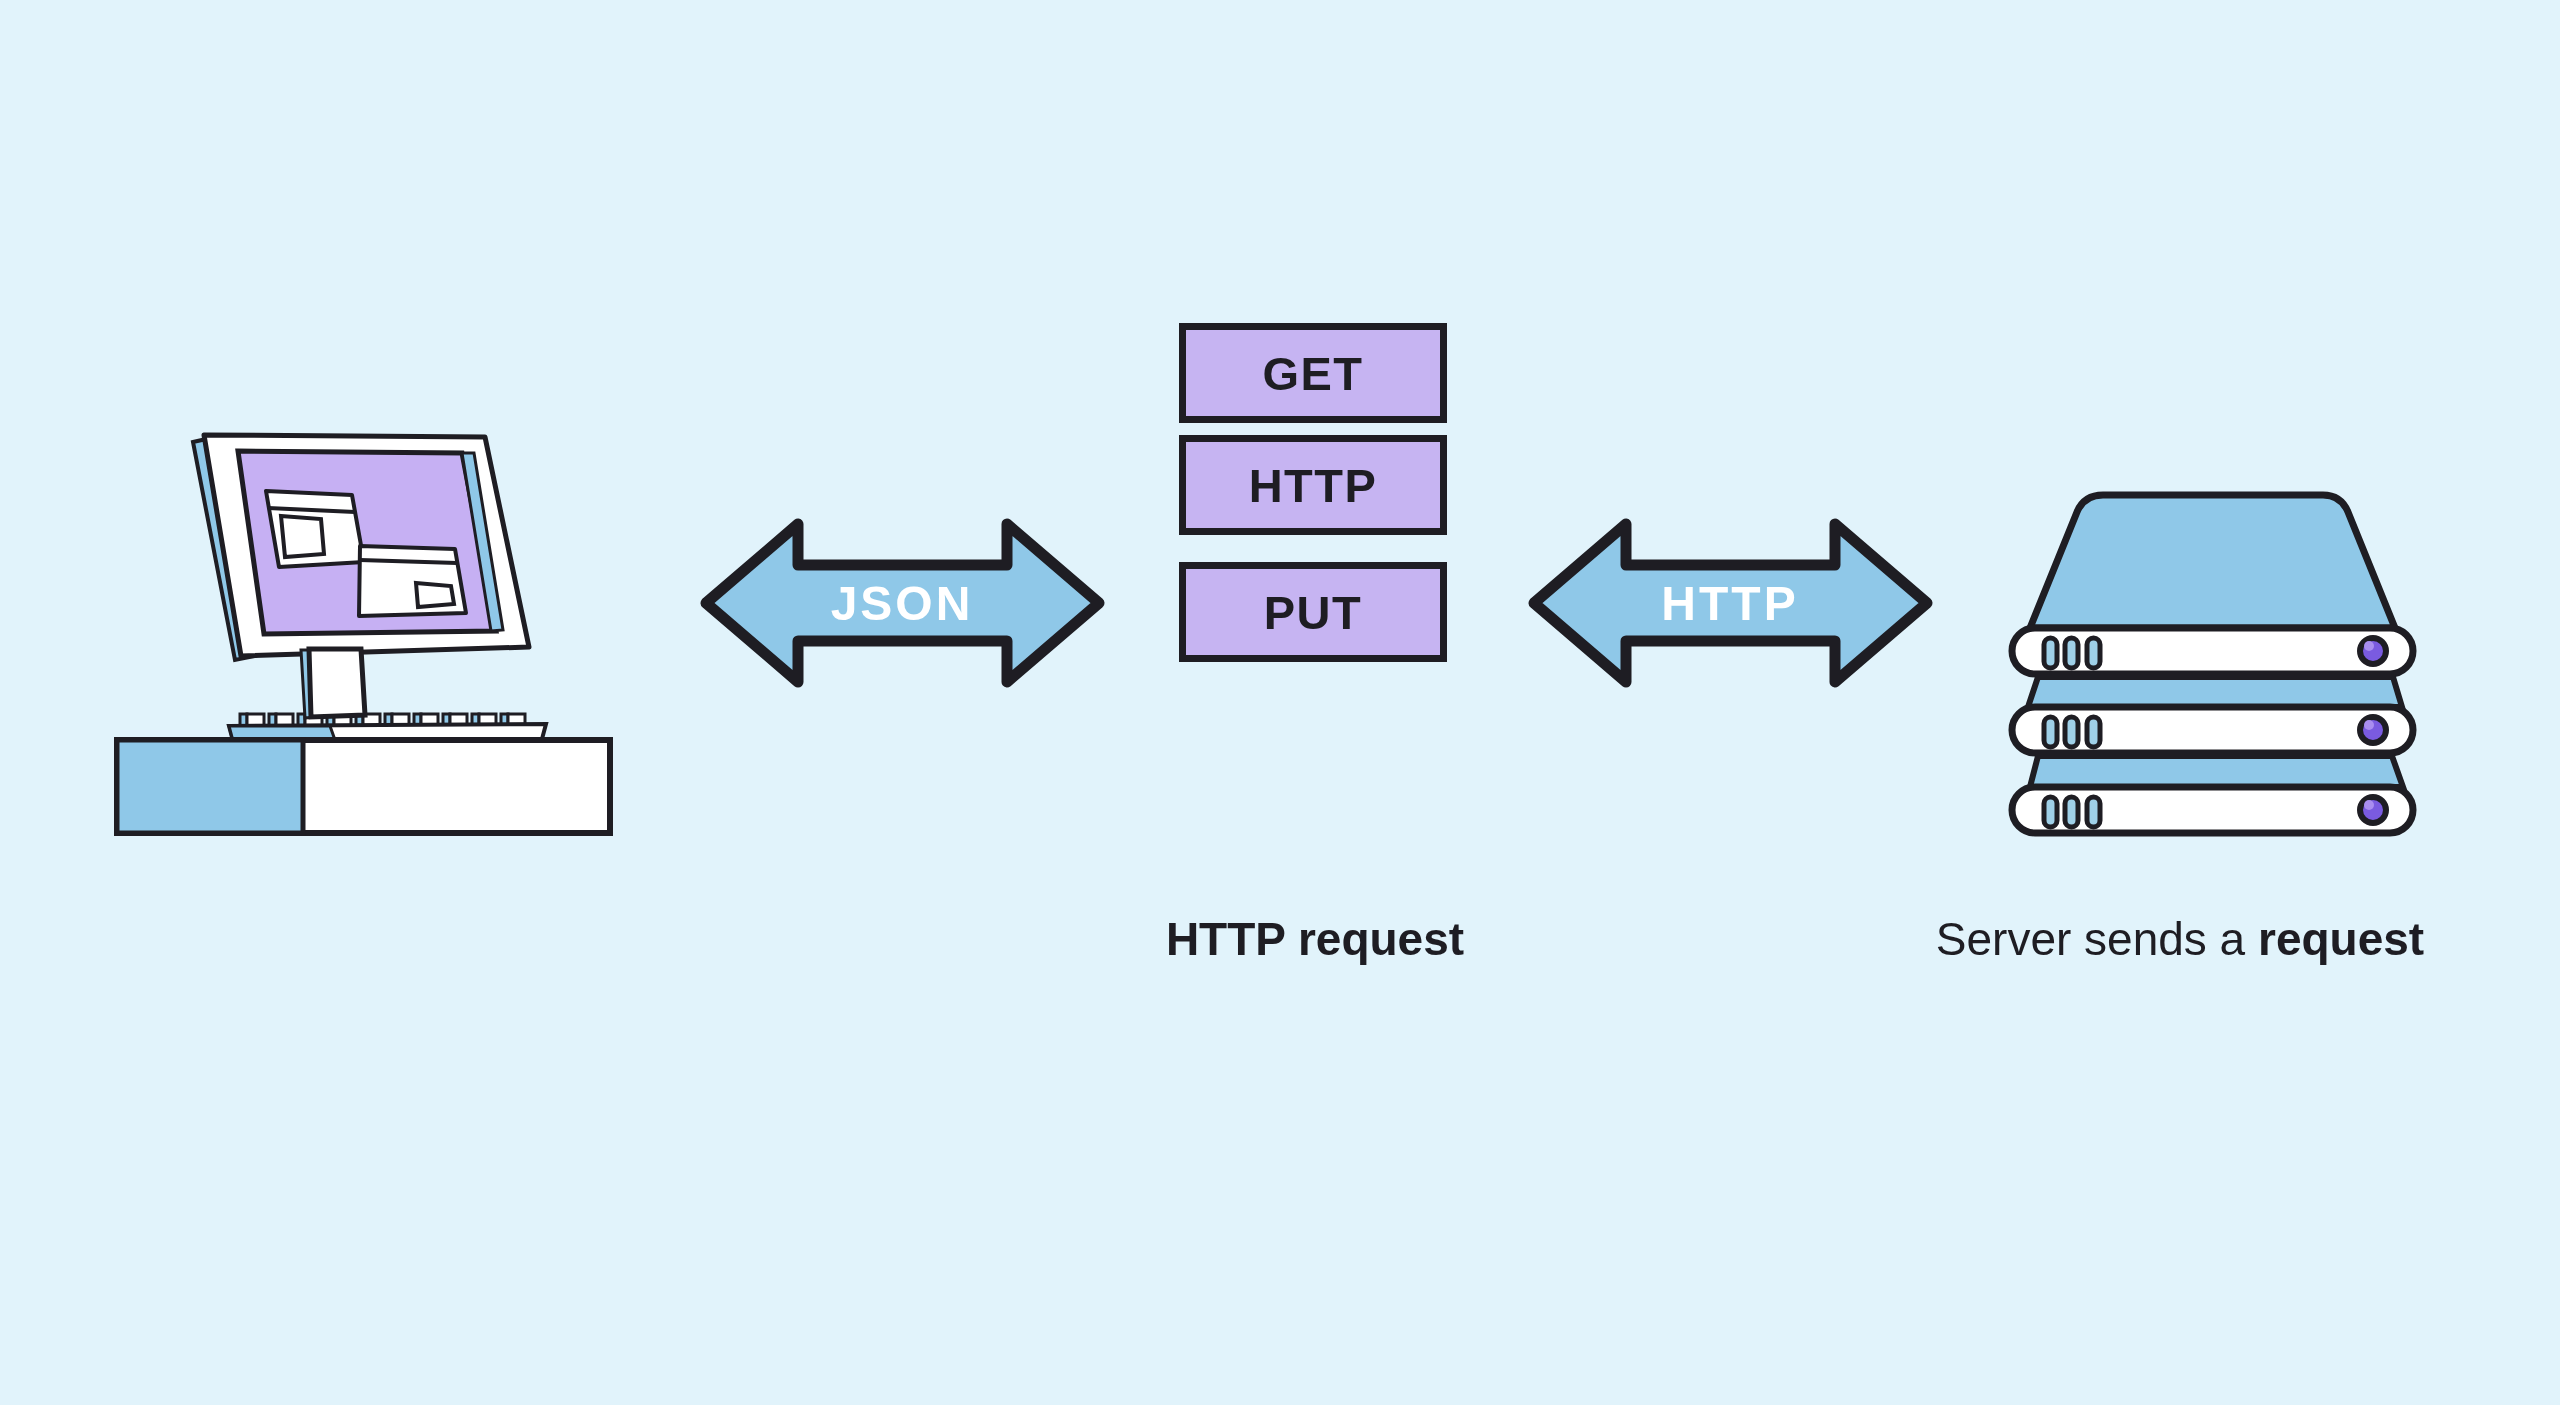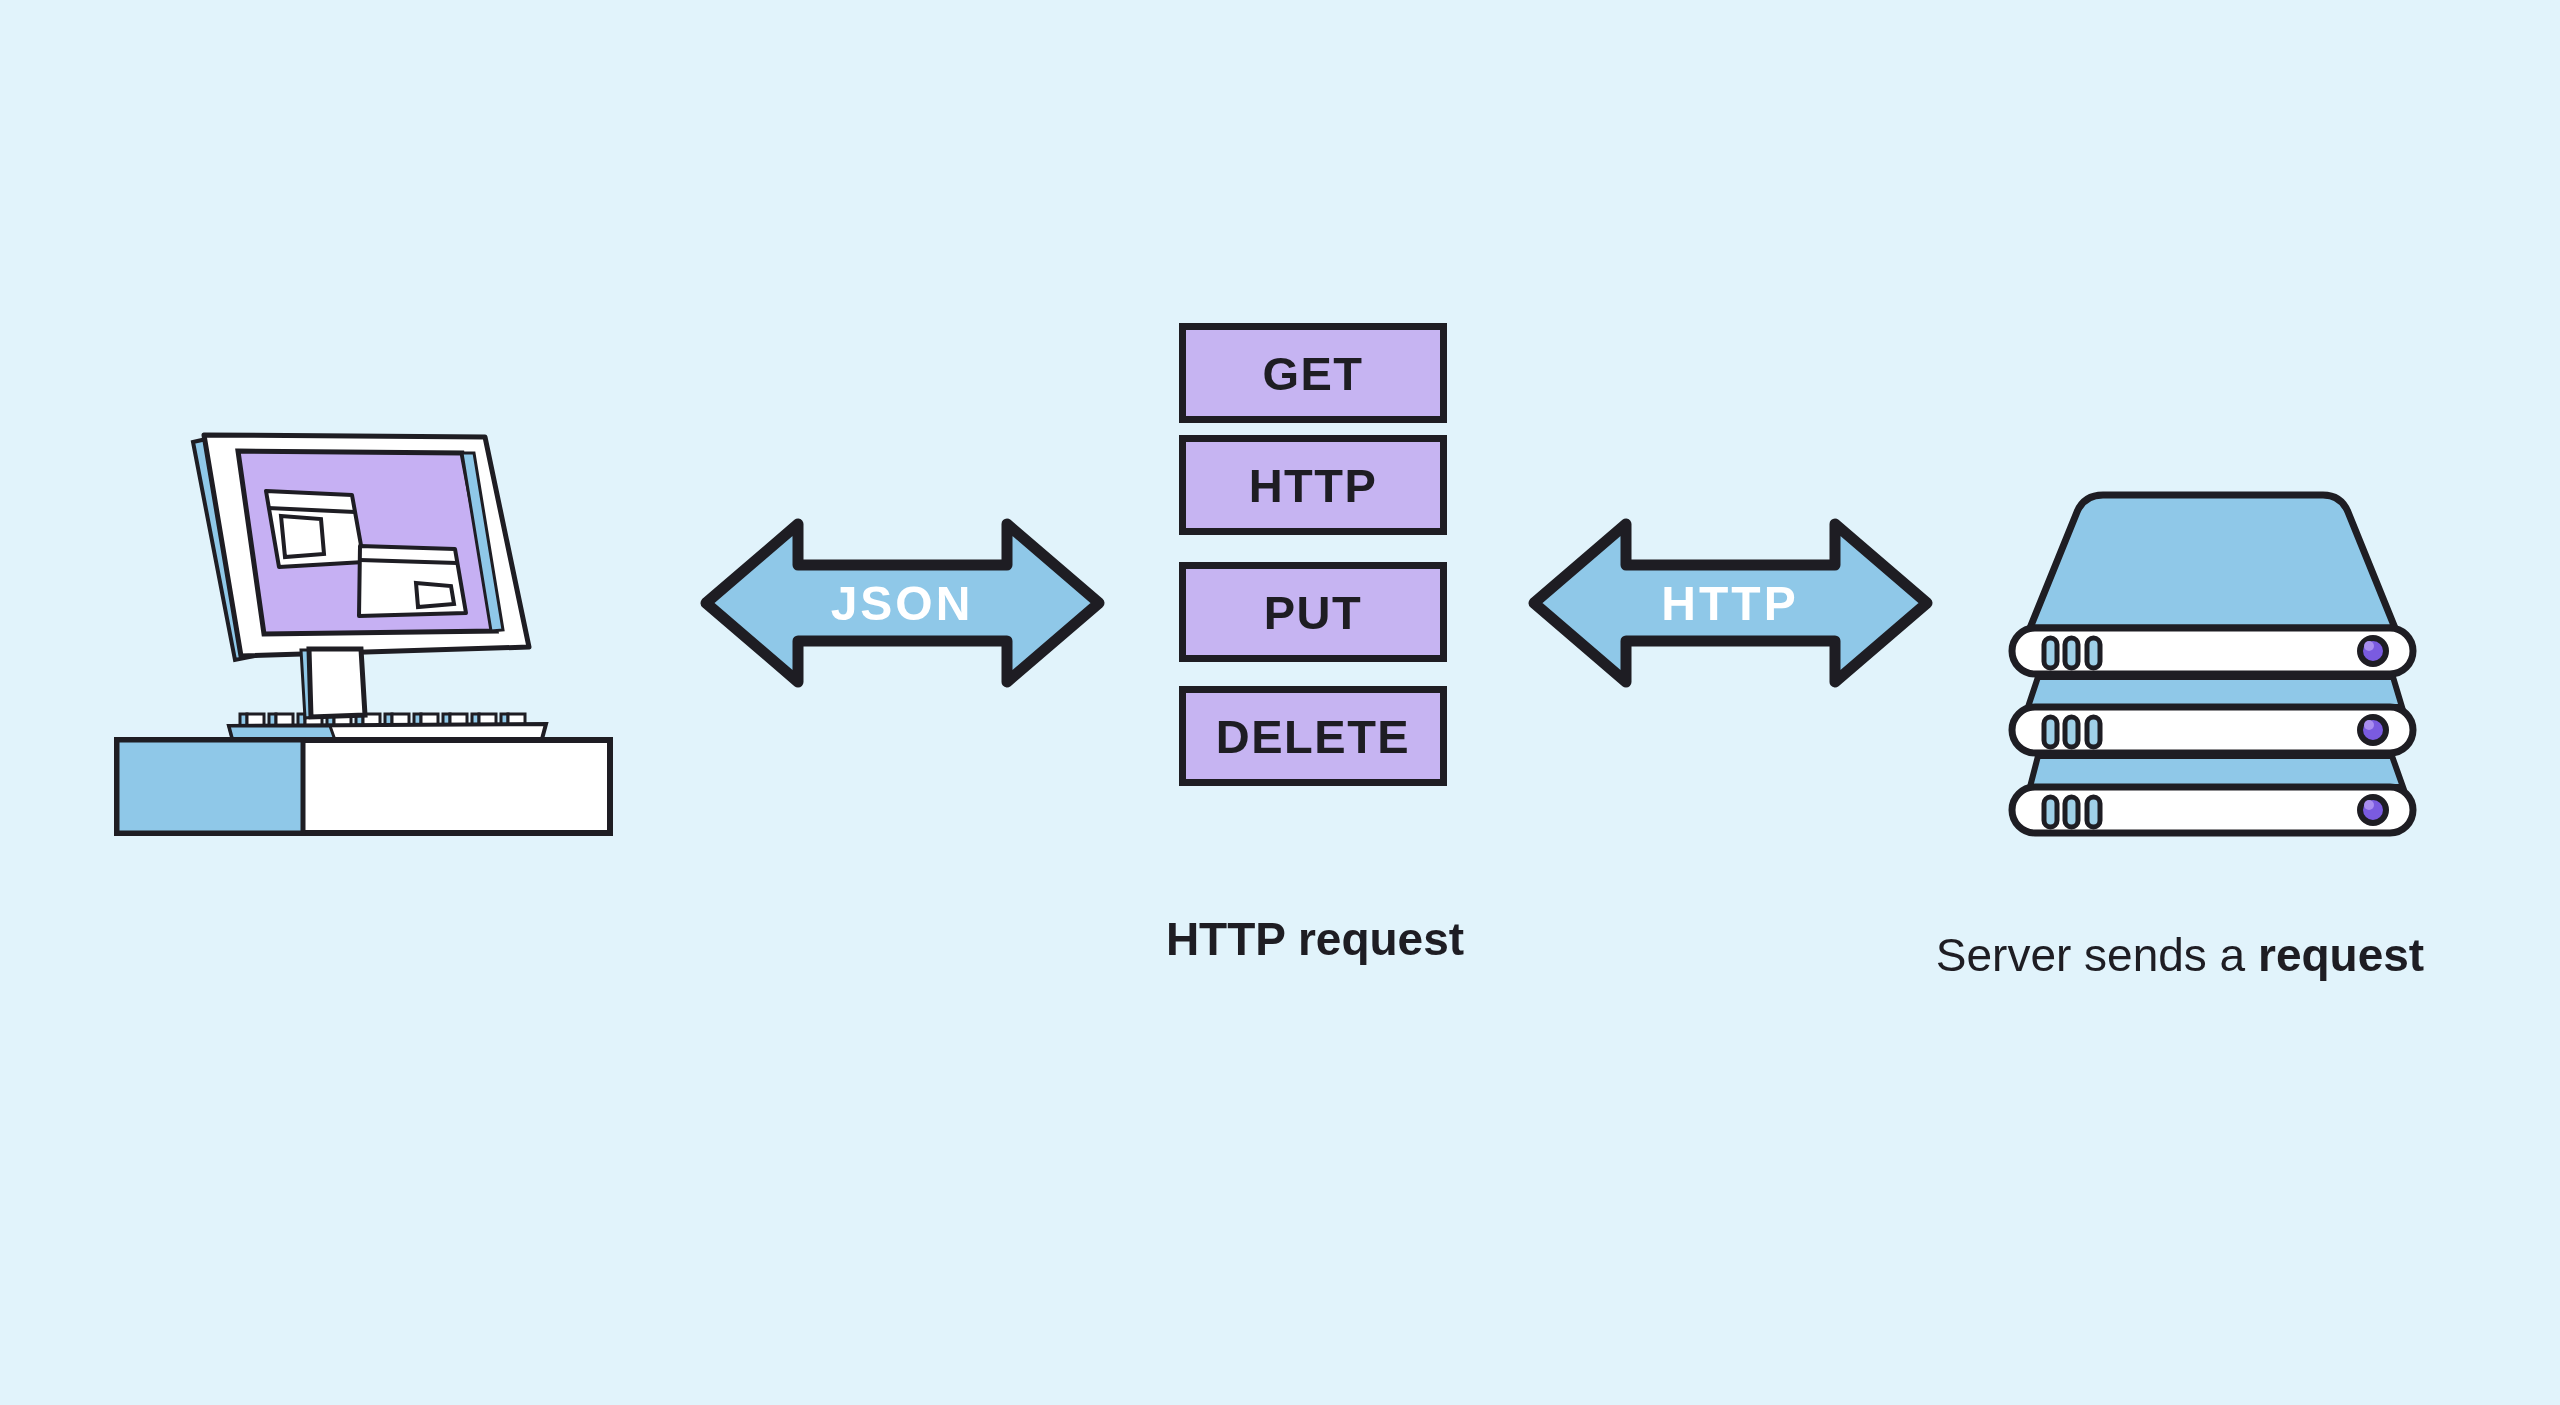--- a/index.html
+++ b/index.html
@@ -44,21 +44,21 @@
     height: 62px;
     line-height: 62px;
     text-align: center;
     font-size: 46px;
     color: #1e1d23;
     white-space: nowrap;
   }
   .caption b { font-weight: 700; }
   .caption-client  { left: 100px;  width: 560px; }
   .caption-methods { left: 1120px; width: 390px; font-weight: 700; }
-  .caption-server  { left: 1900px; width: 560px; margin-top: 16px; }
+  .caption-server  { left: 1900px; width: 560px; }
 
   
   .arrow-svg { position: absolute; width: 405px; height: 170px; }
   .arrow-json { left: 700px;  top: 518px; }
   .arrow-http { left: 1528px; top: 518px; }
   .arrow-label-text {
     font-family: "Liberation Sans", "DejaVu Sans", sans-serif;
     font-weight: 700;
     font-size: 48px;
     letter-spacing: 3px;
@@ -164,23 +164,20 @@
 
   <div class="method-box method-get">
     <span>GET</span>
   </div>
   <div class="method-box method-post">
     <span>HTTP</span>
   </div>
   <div class="method-box method-put">
     <span>PUT</span>
   </div>
-  <div class="method-box method-delete">
-    <span>DELETE</span>
-  </div>
 
   <svg class="arrow-svg arrow-http" viewBox="0 0 405 170">
     <polygon points="6,85 98,6 98,47 307,47 307,6 399,85 307,164 307,123 98,123 98,164" fill="#8fc8e8" stroke="#1e1d23" stroke-width="11" stroke-linejoin="round"></polygon>
     <text class="arrow-label-text" x="202" y="102" text-anchor="middle">HTTP</text>
   </svg>
 
   <svg class="server-svg" viewBox="0 0 420 380">
 
     <path d="M 103,10 L 323,10 Q 341,10 348,27 L 395,143 L 30,143 L 77,27 Q 84,10 103,10 Z" fill="#8fc8e8" stroke="#1e1d23" stroke-width="7" stroke-linejoin="round"></path>
 

